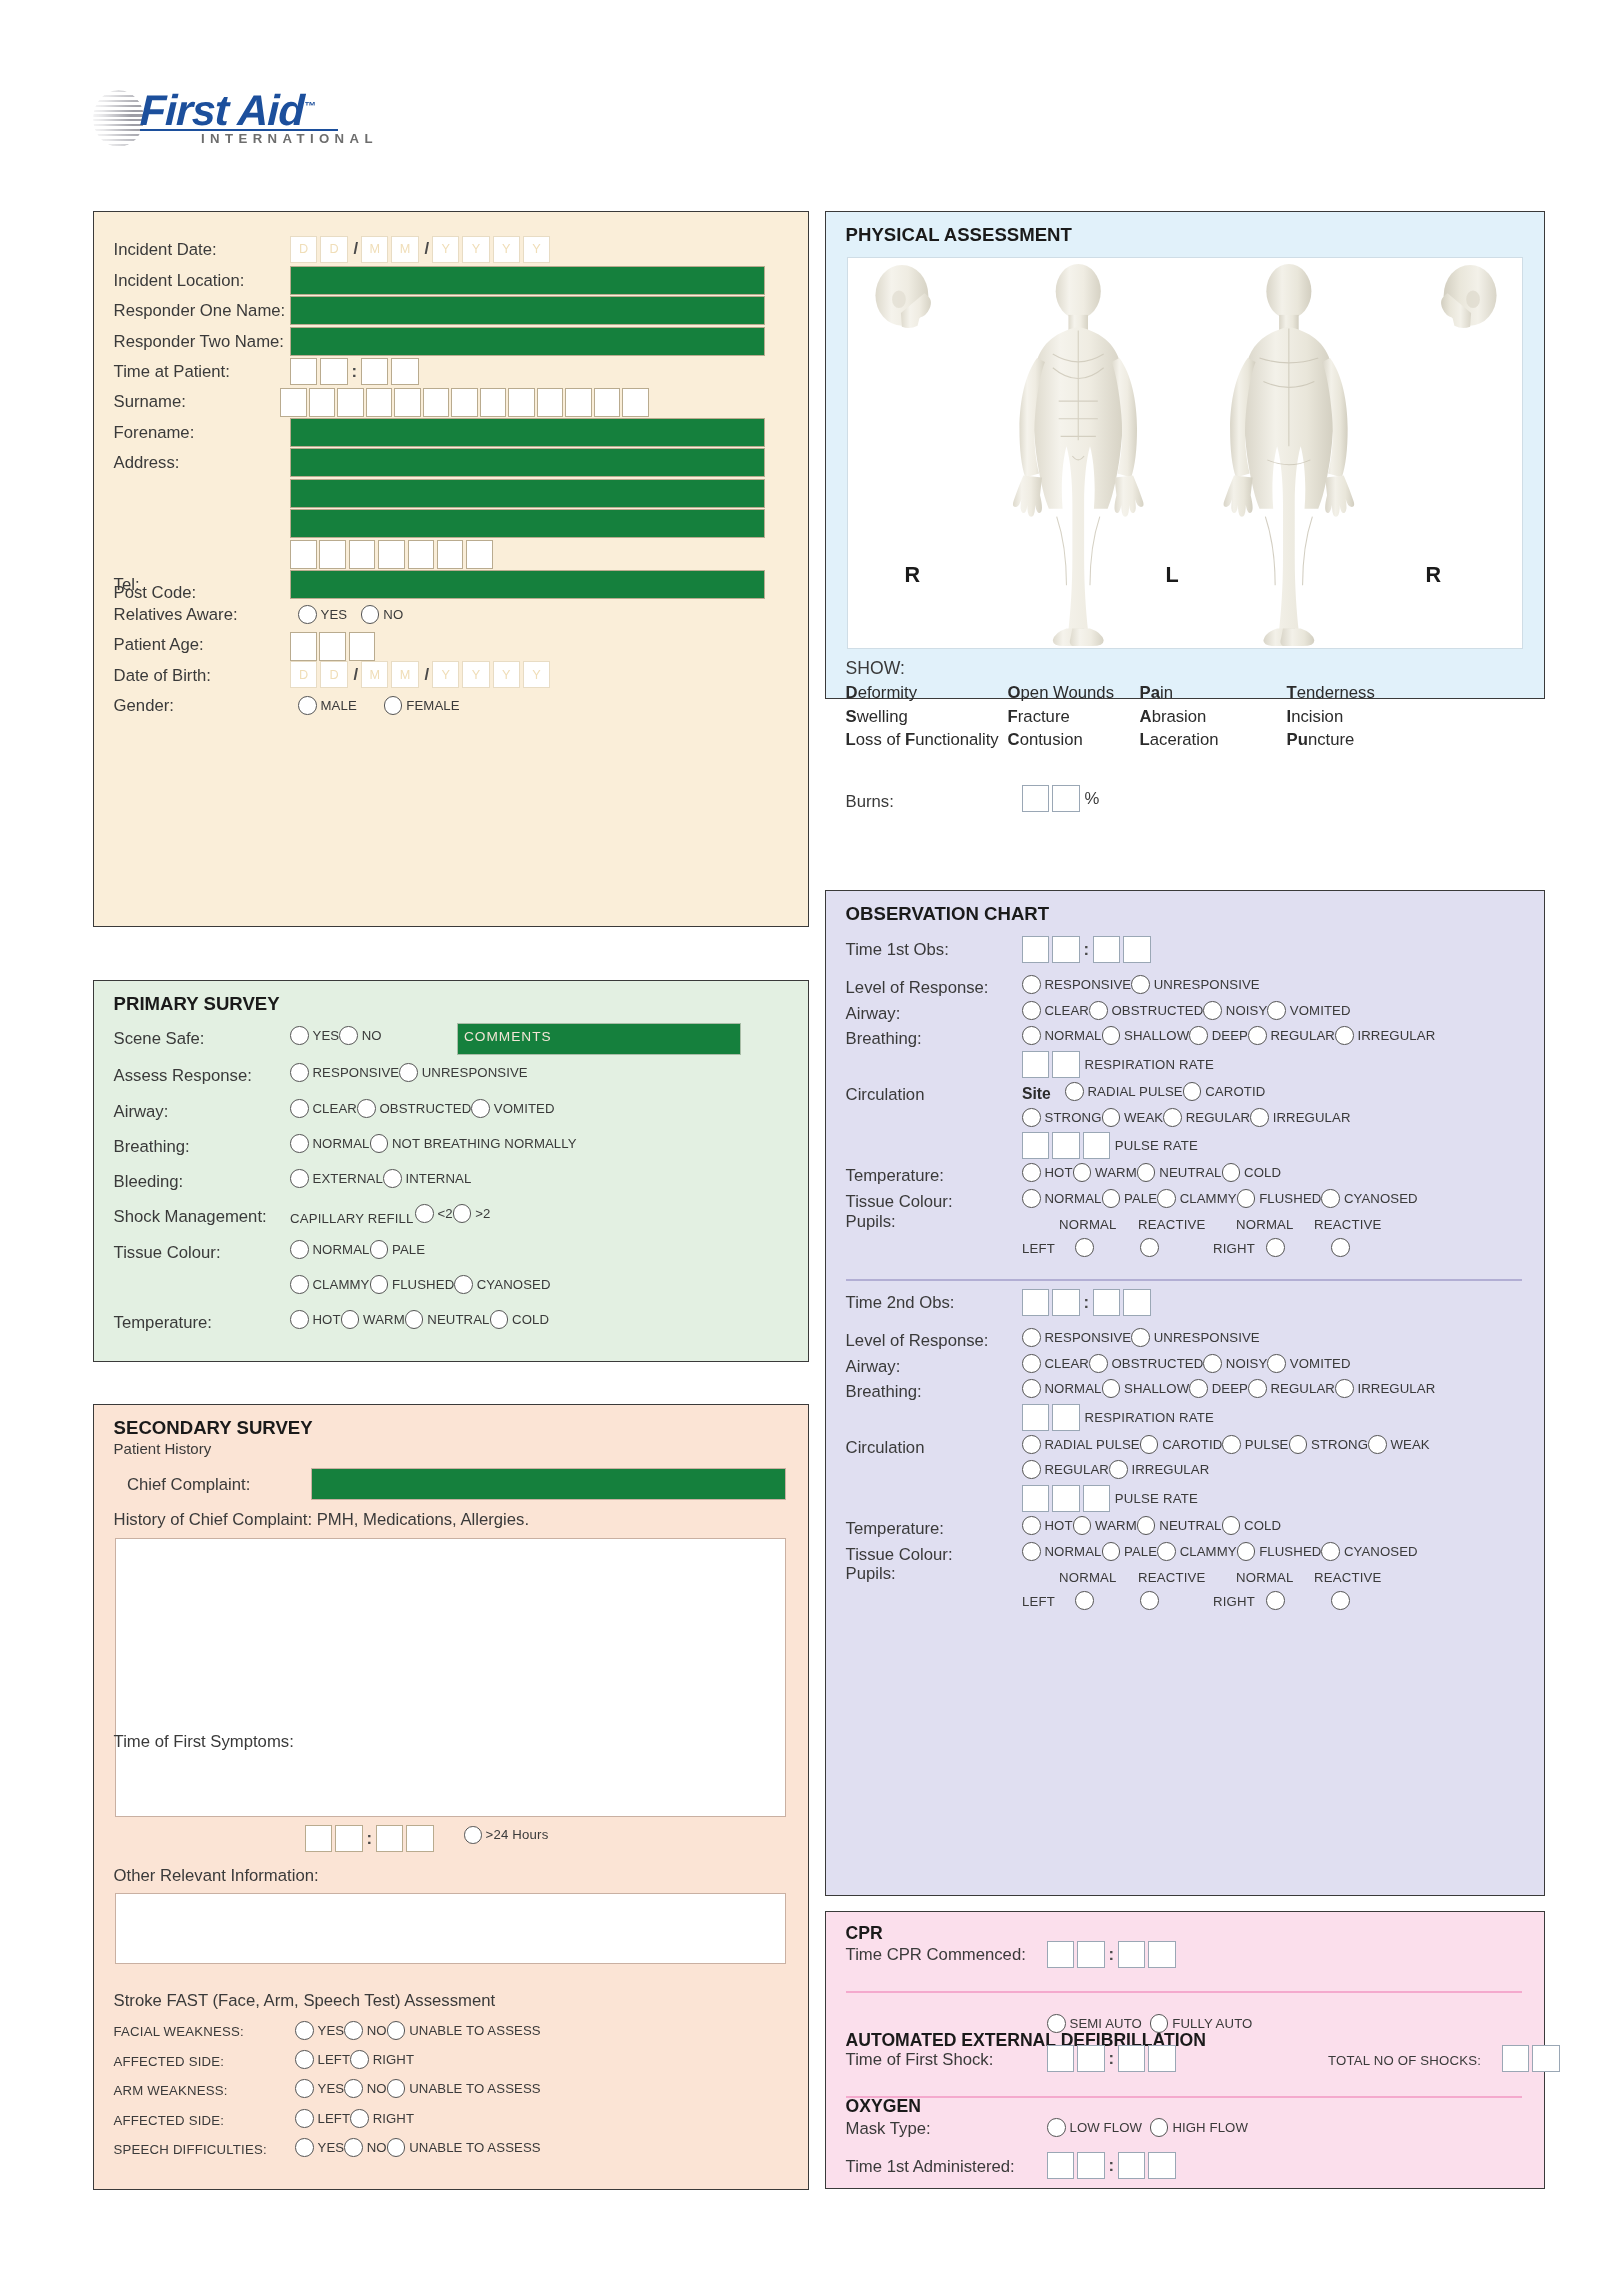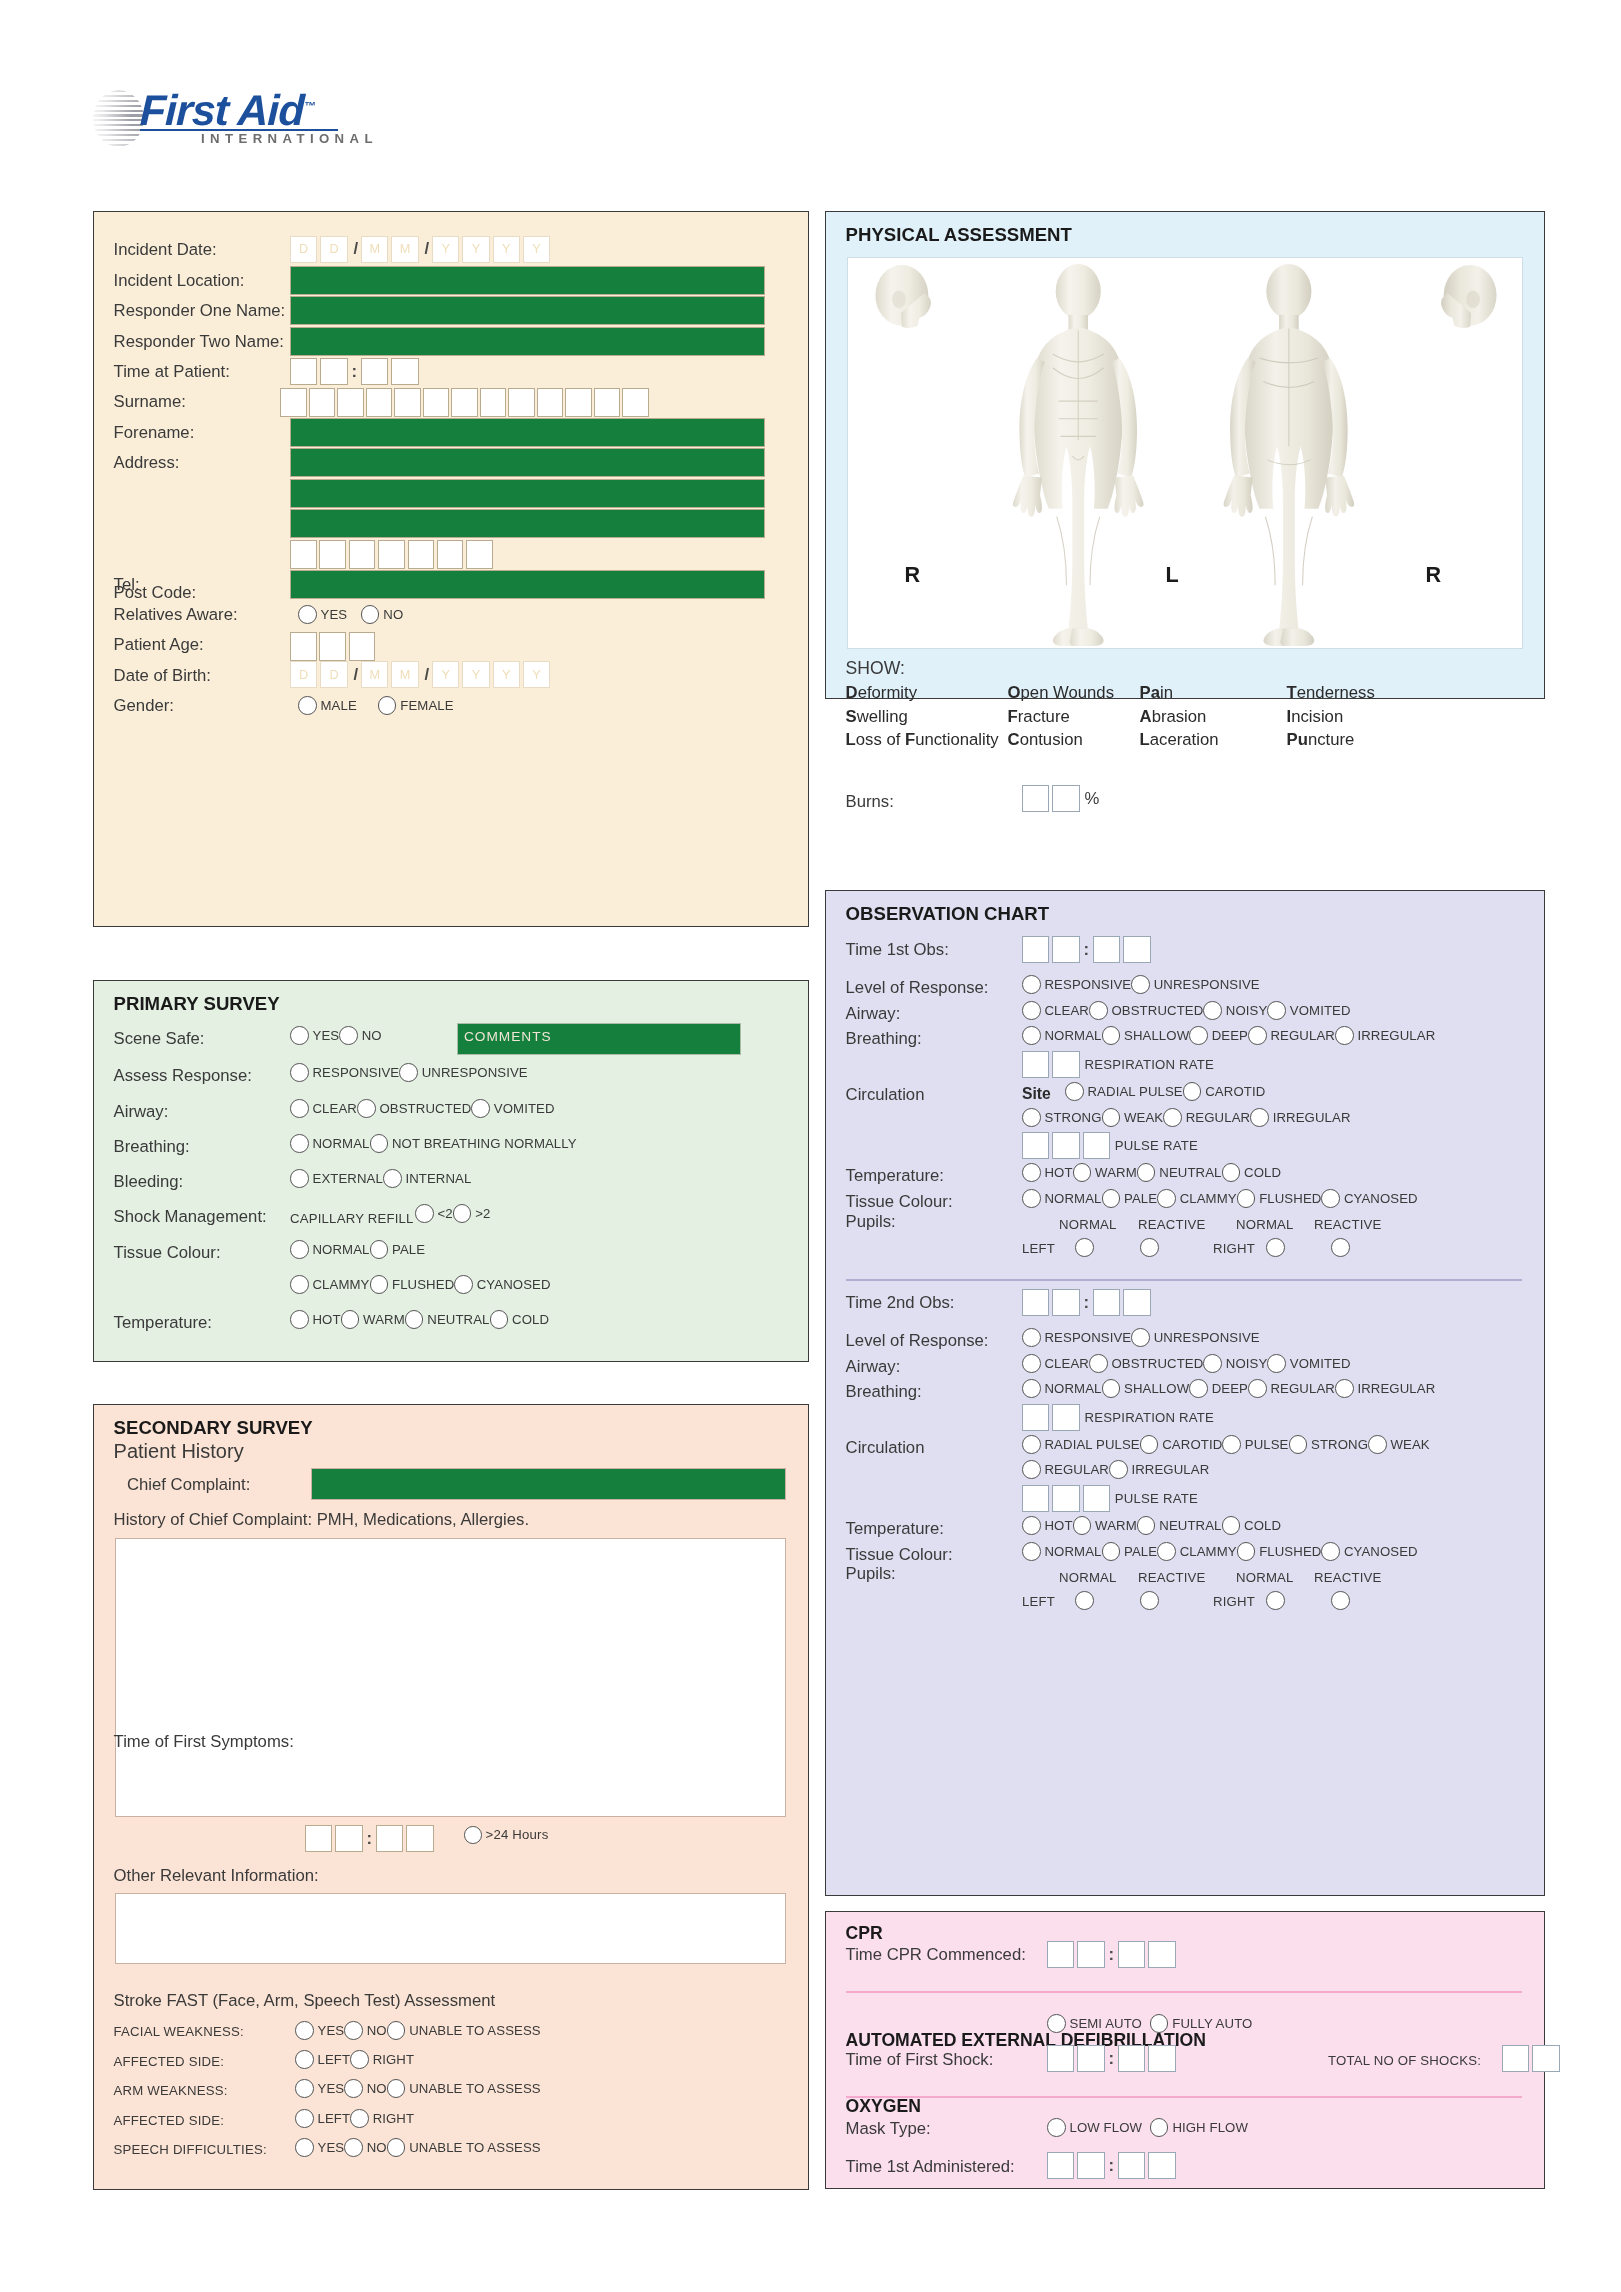--- a/index.html
+++ b/index.html
@@ -193,21 +193,21 @@
         <span class="sep">/</span>
         <span class="cell-ph" style="margin-right: 2.9px;">M</span>
         <span class="cell-ph" style="margin-right: 2.9px;">M</span>
         <span class="sep">/</span>
         <span class="cell-ph" style="margin-right: 2.9px;">Y</span>
         <span class="cell-ph" style="margin-right: 2.9px;">Y</span>
         <span class="cell-ph" style="margin-right: 2.9px;">Y</span>
         <span class="cell-ph" style="margin-right: 2.9px;">Y</span>
       </span>
       <div class="lbl" style="position: absolute; left: 19.6px; top: 484px;">Gender:</div>
-      <div class="row" style="gap: 21px; position: absolute; left: 204px; top: 484px;">
+      <div class="row" style="gap: 27px; position: absolute; left: 204px; top: 484px;">
         <span class="opt" style="margin-right: 0px;">
           <span class="radio"></span>
           <span class="lbl-opt">MALE</span>
         </span>
         <span class="opt" style="margin-right: 0px;">
           <span class="radio"></span>
           <span class="lbl-opt">FEMALE</span>
         </span>
       </div>
     </div>
@@ -332,21 +332,21 @@
         <span class="opt" style="margin-right: 0px;">
           <span class="radio"></span>
           <span class="lbl-opt">COLD</span>
         </span>
       </div>
     </div>
 </div>
 
 <div class="panel" id="panel-secondary">
   <div class="panel-title" style="position:absolute; left:19.6px; top:11.8px;">SECONDARY SURVEY</div>
-  <div class="lbl" style="position:absolute; left:19.6px; top:35px; font-size:20px;">Patient History</div>
+  <div class="lbl" style="position:absolute; left:19.6px; top:35px; font-size:15px;">Patient History</div>
 
   <div class="lbl" style="position:absolute; left:33px; top:70px;">Chief Complaint:</div>
   <div class="tbox p" style="position:absolute; left:217px; top:63px; width:475px; height:32px;"></div>
 
   <div class="lbl" style="position:absolute; left:19.6px; top:105px;">History of Chief Complaint: PMH, Medications, Allergies.</div>
   <div class="tarea" style="position:absolute; left:20.6px; top:133px; width:671px; height:279px;"></div>
 
   <div class="lbl" style="position:absolute; left:19.6px; top:323px; top:327px;">Time of First Symptoms:</div>
   <div id="ss-time" style="position:absolute; left:211px; top:420px;"><span style="display: inline-flex; align-items: center;">
         <span style="display: inline-flex; gap: 2.9px; vertical-align: middle;">

